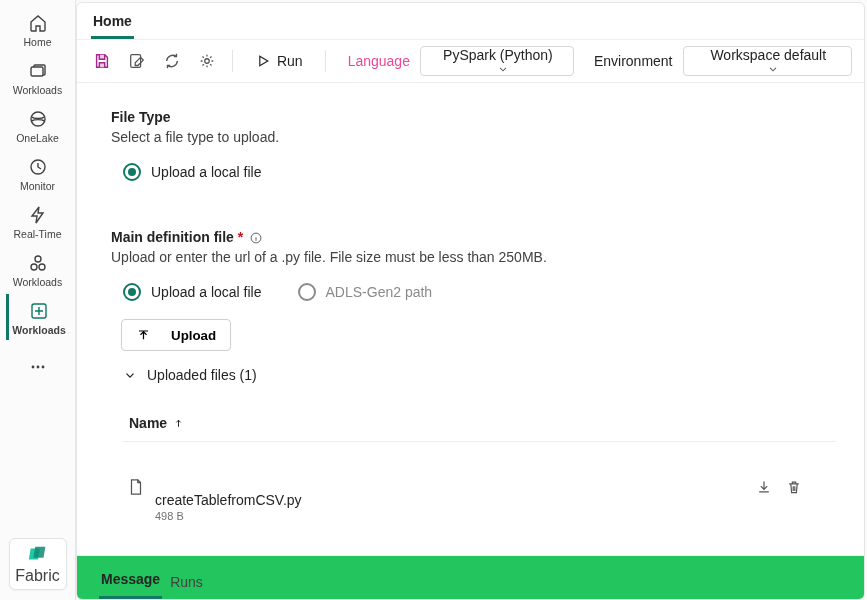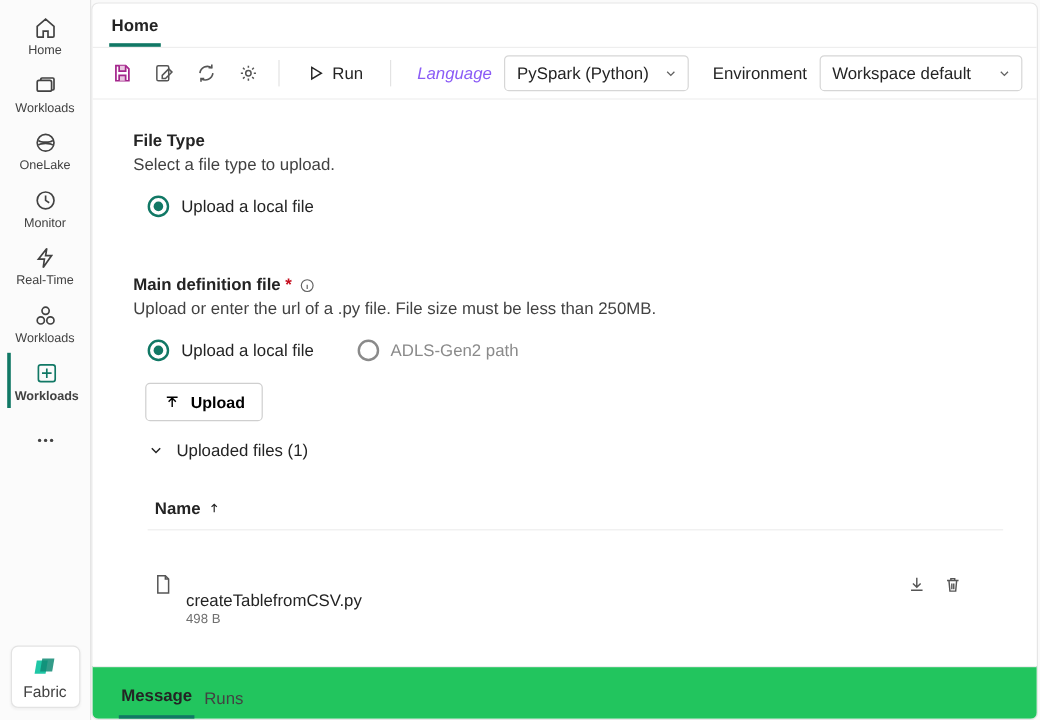--- a/index.html
+++ b/index.html
@@ -7,57 +7,57 @@
 
 
 .rail { width: 76px; background: #fbfbfb; border-right: 1px solid #e5e5e5; display: flex; flex-direction: column; align-items: center; padding-top: 6px; gap: 2px; position: relative; }
 .rail-item { width: 64px; display: flex; flex-direction: column; align-items: center; padding: 6px 0 4px; cursor: pointer; border-radius: 4px; }
 .rail-item .ico { width: 22px; height: 22px; display:flex; align-items:center; justify-content:center; color:#424242; }
 .rail-item .lbl { font-size: 10.5px; color: #424242; margin-top: 2px; text-align:center; line-height:1.15; }
 .rail-item.selected { border-left: 3px solid #117865; border-radius: 0; }
 .rail-item.selected .lbl { font-weight:600; }
 .rail-more { margin-top: 8px; }
 .rail-bottom { position:absolute; bottom:10px; width:58px; height:52px; border:1px solid #e3e3e3; border-radius:6px; display:flex; flex-direction:column; align-items:center; justify-content:center; cursor:pointer; background:#fff; box-shadow:0 1px 2px rgba(0,0,0,0.04); }
-.rail-bottom .lbl { font-size:13px; color:#424242; margin-top:2px;text-align:right; }
+.rail-bottom .lbl { font-size:16px; color:#424242; margin-top:2px;text-align:right; }
 .avatar { width:22px; height:22px; border-radius:50%; background: radial-gradient(circle at 40% 35%, #d9b29a 0 28%, #8b5a44 30% 55%, #5a3a2a 60% 100%); }
 
 
 .main { flex:1; display:flex; flex-direction:column; background:#fff; border:1px solid #e6e6e6; border-radius:6px; margin:2px 2px 0 0; overflow:hidden; }
 
 
 .crumb { border-bottom:1px solid #eee; padding:6px 14px 0; display:flex; align-items:flex-start; gap:14px; }
 .crumb-item { font-size:14px; font-weight:600; padding:4px 2px 7px; border-bottom:3px solid #117865; }
 
 
 .toolbar { display:flex; align-items:center; gap:10px; padding:6px 12px; border-bottom:1px solid #eee; }
 .tbtn { width:26px; height:26px; display:flex; align-items:center; justify-content:center; border-radius:4px; cursor:pointer; color:#555; }
 .tsep { width:1px; height:22px; background:#e3e3e3; margin:0 2px; }
 .run { display:flex; align-items:center; gap:6px; padding:4px 10px; border-radius:4px; cursor:pointer; }
 .run span { font-size:14px; }
-.lang-label { font-size:14px; color:#8b5cf6; margin-left:10px;font-style:italic; }
-.select { display:flex; align-items:center; justify-content:space-between; border:1px solid #d6d6d6; border-radius:4px; height:30px; padding:0 8px 0 10px; cursor:pointer; font-size:14px; background:#fff; }
+.lang-label { font-size:14px; color:#ec4899; margin-left:10px; }
+.select { display:flex; align-items:center; justify-content:space-between; border:1px solid #d6d6d6; border-radius:4px; height:30px; padding:0 8px 0 10px; cursor:pointer; font-size:14px; background:#fff;flex-direction:column; }
 .select .chev { margin-left:10px; color:#616161; }
 .sel-lang { width:158px; }
 .sel-env { width:174px; }
 .env-label { font-size:14px; margin-left:10px; }
 
 
 .content { flex:1; overflow:auto; padding:26px 28px 20px 34px; font-size:14px; }
 .sect-title { font-weight:600; margin-bottom:4px; }
 .sect-sub { color:#424242; margin-bottom:14px; }
 .radio-row { display:flex; align-items:center; gap:10px; padding:4px 0 4px 12px; cursor:pointer; margin-bottom:4px; }
 .radio-row .rlabel { font-size:14px; }
 .radio-row.dim .rlabel { color:#8a8a8a; }
 .radio { width:18px; height:18px; border-radius:50%; border:2px solid #8a8a8a; position:relative; flex:none; }
 .radio.checked { border-color:#117865; }
 .radio.checked::after { content:""; position:absolute; inset:3px; border-radius:50%; background:#117865; }
 .block2 { margin-top:44px; }
 .req { color:#c50f1f; }
 .info-ico { display:inline-flex; vertical-align:middle; margin-left:2px; color:#616161; }
-.upload-btn { display:inline-flex; align-items:center; gap:8px; border:1px solid #cfcfcf; border-radius:4px; height:32px; padding:0 14px; margin:10px 0 12px 10px; cursor:pointer; font-weight:600; background:#fff; }
+.upload-btn { display:inline-flex; align-items:center; gap:20px; border:1px solid #cfcfcf; border-radius:4px; height:32px; padding:0 14px; margin:10px 0 12px 10px; cursor:pointer; font-weight:600; background:#fff; }
 .collapser { display:flex; align-items:center; gap:10px; padding:4px 0 4px 12px; cursor:pointer; margin-bottom:20px; }
 .filelist { padding-left:12px; }
 .namehdr { font-weight:600; font-size:14px; padding:8px 0 10px 6px; display:flex; align-items:center; gap:6px; }
 .row { display:flex; align-items:center; border-top:1px solid #eee; padding:10px 4px 10px 4px; }
 .row .meta { display:flex; flex-direction:column; margin-left:10px; flex:1; }
 .row .fname { font-size:14px;margin-top:40px; }
 .row .fsize { font-size:11px; color:#707070; margin-top:2px; }
 .row .actions { display:flex; gap:14px; color:#555; padding-right:30px; }
 .row .actions .ico { cursor:pointer; }
 

